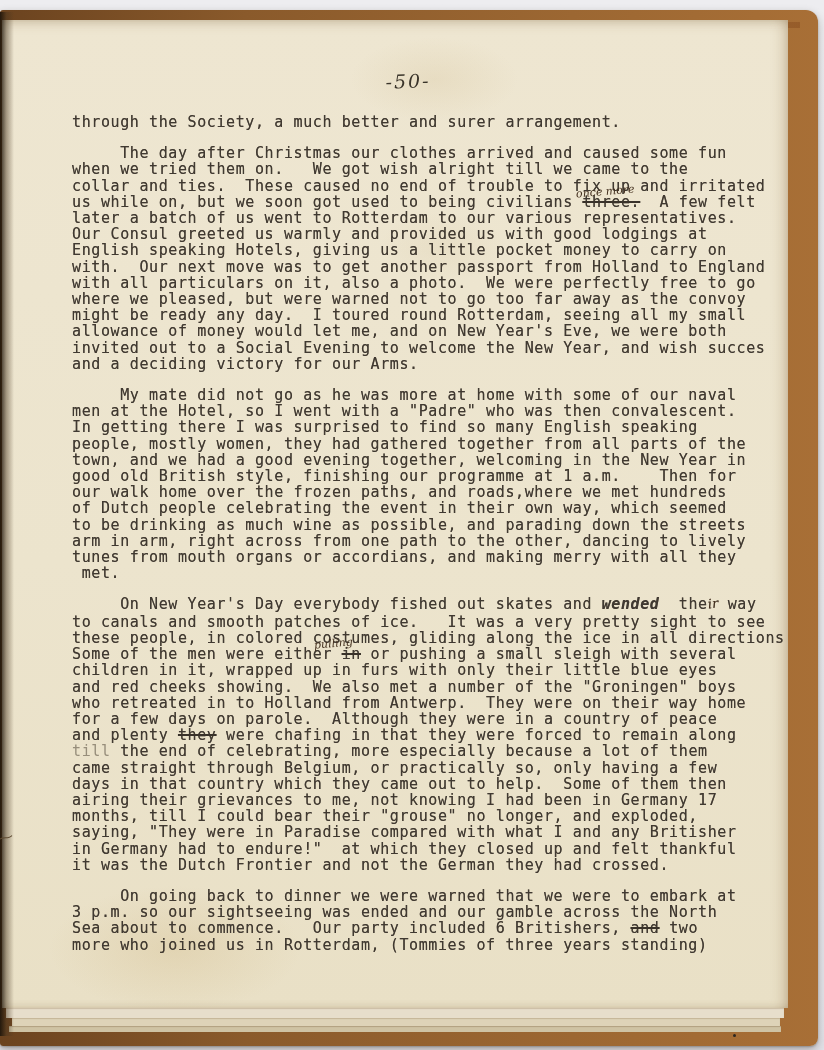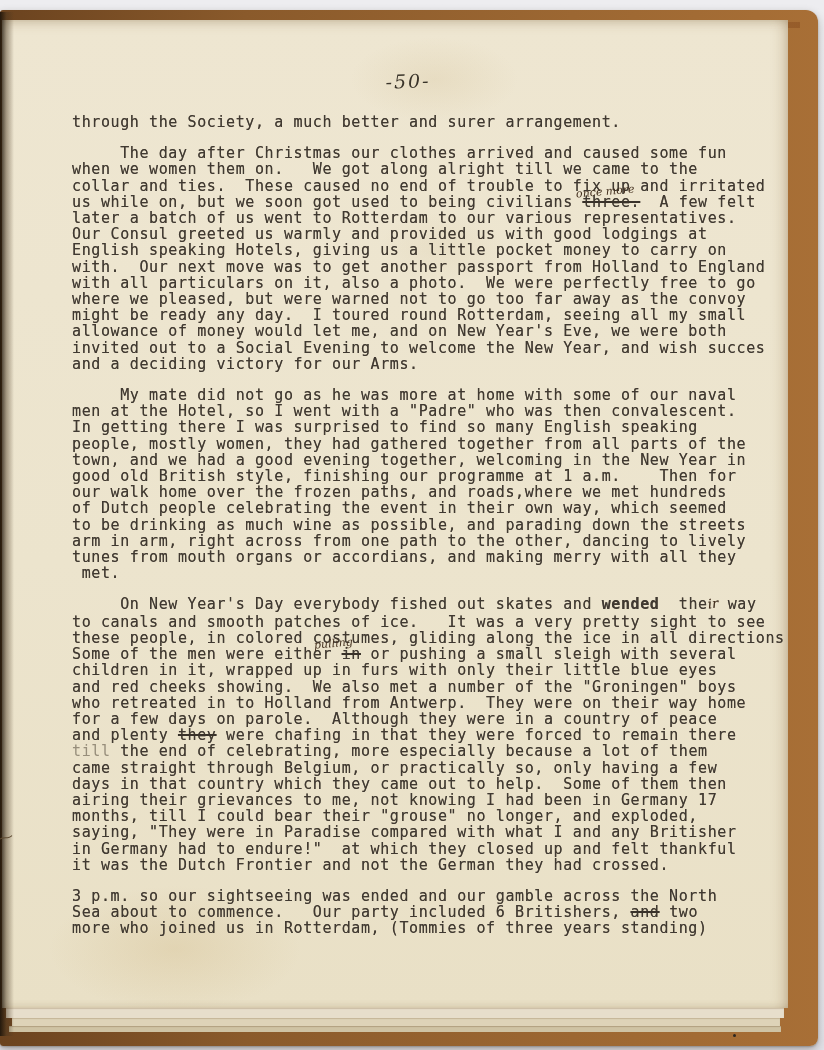--- a/index.html
+++ b/index.html
@@ -47,21 +47,21 @@
     text-shadow:0 0 .4px rgba(50,42,32,.6);
   }
   .para + .para { margin-top:15px; }
   .line { white-space:pre; }
   .run { white-space:pre; }
   .run.strike {
     text-decoration:line-through;
     text-decoration-thickness:2px;
     text-decoration-color:#39322a;
   }
-  .run.bold { font-weight:bold; }
+  .run.bold { font-weight:bold;font-style:italic; }
   .run.faint { color:#978e7b; text-shadow:none;margin-top:40px; }
   .run.hand {
     font-family:"DejaVu Serif", serif; font-style:italic;
     font-size:13px; color:#44301f; display:inline-block;
     transform:rotate(-6deg) translateY(-1px); letter-spacing:0;
   }
   .corr { position:relative; display:inline-block; }
   .hand-above {
     position:absolute; top:-10px; left:0; white-space:nowrap;
     font-family:"DejaVu Serif", serif; font-style:italic;
@@ -99,21 +99,21 @@
 <div class="page-sliver"></div>
 
 <div class="page">
   <div class="page-num">-50-</div>
   <div class="typed-text">
       <div class="para">
         <div class="line"><span class="run">through the Society, a much better and surer arrangement.</span></div>
       </div>
       <div class="para">
         <div class="line"><span class="run">     The day after Christmas our clothes arrived and caused some fun</span></div>
-        <div class="line"><span class="run">when we women them on.   We got along alright till we came to the</span></div>
+        <div class="line"><span class="run">when we tried them on.   We got wish alright till we came to the</span></div>
         <div class="line"><span class="run">collar and ties.  These caused no end of trouble to fix up and irritated</span></div>
         <div class="line"><span class="run">us while on, but we soon got used to being civilians </span><span class="corr"><span class="hand-above" style="left: -6px;">once more</span><span class="run strike">three.</span></span><span class="run">  A few felt</span></div>
         <div class="line"><span class="run">later a batch of us went to Rotterdam to our various representatives.</span></div>
         <div class="line"><span class="run">Our Consul greeted us warmly and provided us with good lodgings at</span></div>
         <div class="line"><span class="run">English speaking Hotels, giving us a little pocket money to carry on</span></div>
         <div class="line"><span class="run">with.  Our next move was to get another passport from Holland to England</span></div>
         <div class="line"><span class="run">with all particulars on it, also a photo.  We were perfectly free to go</span></div>
         <div class="line"><span class="run">where we pleased, but were warned not to go too far away as the convoy</span></div>
         <div class="line"><span class="run">might be ready any day.  I toured round Rotterdam, seeing all my small</span></div>
         <div class="line"><span class="run">allowance of money would let me, and on New Year's Eve, we were both</span></div>
@@ -136,31 +136,32 @@
       </div>
       <div class="para">
         <div class="line"><span class="run">     On New Year's Day everybody fished out skates and </span><span class="run bold">wended</span><span class="run">  the</span><span class="run hand">ir</span><span class="run"> way</span></div>
         <div class="line"><span class="run">to canals and smooth patches of ice.   It was a very pretty sight to see</span></div>
         <div class="line"><span class="run">these people, in colored costumes, gliding along the ice in all directions</span></div>
         <div class="line"><span class="run">Some of the men were either </span><span class="corr"><span class="hand-above" style="left: -28px;">pulling</span><span class="run strike">in</span></span><span class="run"> or pushing a small sleigh with several</span></div>
         <div class="line"><span class="run">children in it, wrapped up in furs with only their little blue eyes</span></div>
         <div class="line"><span class="run">and red cheeks showing.  We also met a number of the "Groningen" boys</span></div>
         <div class="line"><span class="run">who retreated in to Holland from Antwerp.  They were on their way home</span></div>
         <div class="line"><span class="run">for a few days on parole.  Although they were in a country of peace</span></div>
-        <div class="line"><span class="run">and plenty </span><span class="run strike">they</span><span class="run"> were chafing in that they were forced to remain there</span></div>
+        <div class="line"><span class="run">and plenty </span><span class="run strike">they</span><span class="run"> were chafing in that they were forced to remain along</span></div>
         <div class="line"><span class="run faint">till</span><span class="run"> the end of celebrating, more especially because a lot of them</span></div>
         <div class="line"><span class="run">came straight through Belgium, or practically so, only having a few</span></div>
         <div class="line"><span class="run">days in that country which they came out to help.  Some of them then</span></div>
         <div class="line"><span class="run">airing their grievances to me, not knowing I had been in Germany 17</span></div>
         <div class="line"><span class="run">months, till I could bear their "grouse" no longer, and exploded,</span></div>
         <div class="line"><span class="run">saying, "They were in Paradise compared with what I and any Britisher</span></div>
         <div class="line"><span class="run">in Germany had to endure!"  at which they closed up and felt thankful</span></div>
         <div class="line"><span class="run">it was the Dutch Frontier and not the German they had crossed.</span></div>
       </div>
       <div class="para">
+        <div class="line"><span class="run">     On going back to dinner we were warned that we were to embark at</span></div>
         <div class="line"><span class="run">3 p.m. so our sightseeing was ended and our gamble across the North</span></div>
         <div class="line"><span class="run">Sea about to commence.   Our party included 6 Britishers, </span><span class="run strike">and</span><span class="run"> two</span></div>
         <div class="line"><span class="run">more who joined us in Rotterdam, (Tommies of three years standing)</span></div>
       </div>
     </div>
   <div class="speck"></div>
 </div>
 
 <div class="gutter"></div>
 <div class="margin-mark">~</div>

